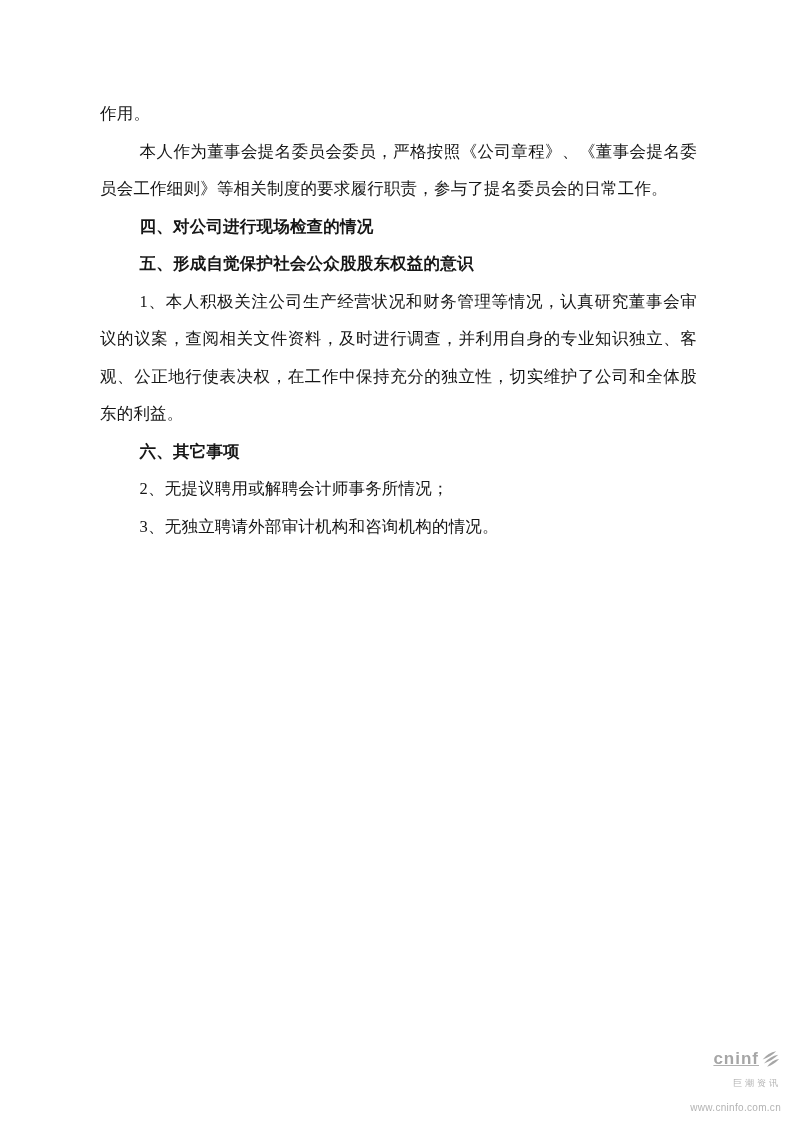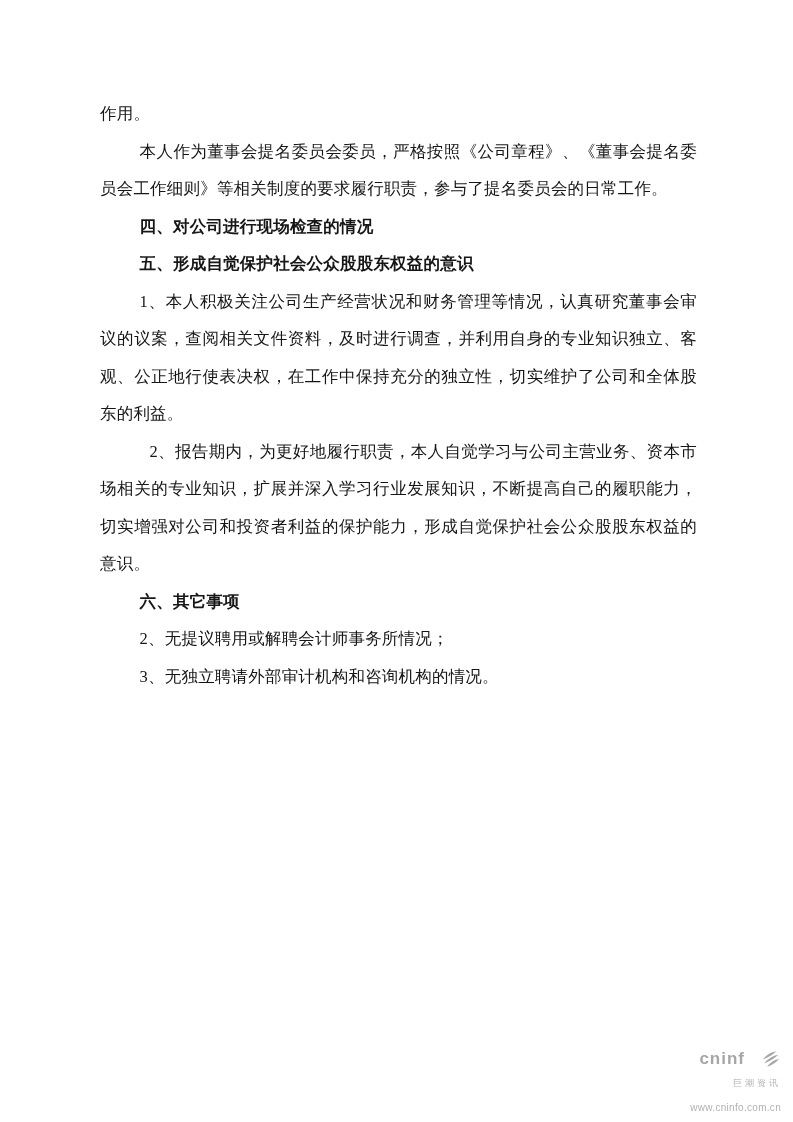--- a/index.html
+++ b/index.html
@@ -43,21 +43,22 @@
     bottom: 9px;
     text-align: right;
     font-family: "Liberation Sans", sans-serif;
     color: #b0b0b0;
     line-height: 1.15;
   }
   .logo-row {
     display: flex;
     align-items: center;
     justify-content: flex-end;
-    gap: 16px;
+    gap: 2px;
+    text-decoration: underline;
   }
   .logo-word {
     font-weight: 700;
     font-size: 17px;
     letter-spacing: 1px;
     color: #a6a6a6;
   }
   .logo-icon { display: inline-block; width: 20px; height: 20px; }
   .logo-cn {
     font-size: 9px;
@@ -75,21 +76,20 @@
 </head>
 <body>
 
 <div class="page">
   <div class="content">
     <p class="para-noindent">作用。</p>
     <p class="para-indent">本人作为董事会提名委员会委员，严格按照《公司章程》、《董事会提名委员会工作细则》等相关制度的要求履行职责，参与了提名委员会的日常工作。</p>
     <p class="heading">四、对公司进行现场检查的情况</p>
     <p class="heading">五、形成自觉保护社会公众股股东权益的意识</p>
     <p class="para-indent">1、本人积极关注公司生产经营状况和财务管理等情况，认真研究董事会审议的议案，查阅相关文件资料，及时进行调查，并利用自身的专业知识独立、客观、公正地行使表决权，在工作中保持充分的独立性，切实维护了公司和全体股东的利益。</p>
-    <p class="para-indent-extra">2、报告期内，为更好地履行职责，本人自觉学习与公司主营业务、资本市场相关的专业知识，扩展并深入学习行业发展知识，不断提高自己的履职能力，切实增强对公司和投资者利益的保护能力，形成自觉保护社会公众股股东权益的意识。</p>
     <p class="heading">六、其它事项</p>
     <p class="para-indent">2、无提议聘用或解聘会计师事务所情况；</p>
     <p class="para-indent">3、无独立聘请外部审计机构和咨询机构的情况。</p>
   </div>
 
   <div class="footer-logo">
     <div class="logo-row">
       <span class="logo-word">cninf</span>
       <span class="logo-icon">
         <svg width="20" height="20" viewBox="0 0 24 24">

